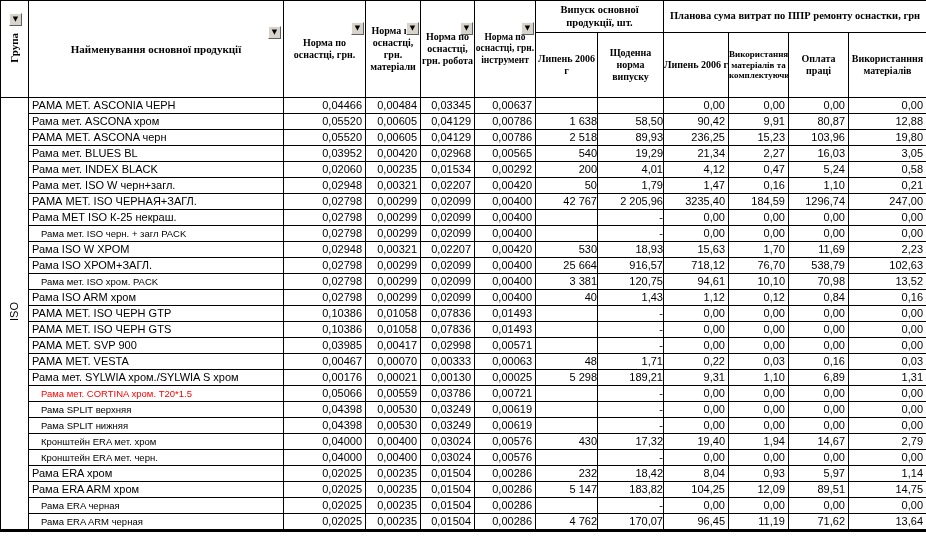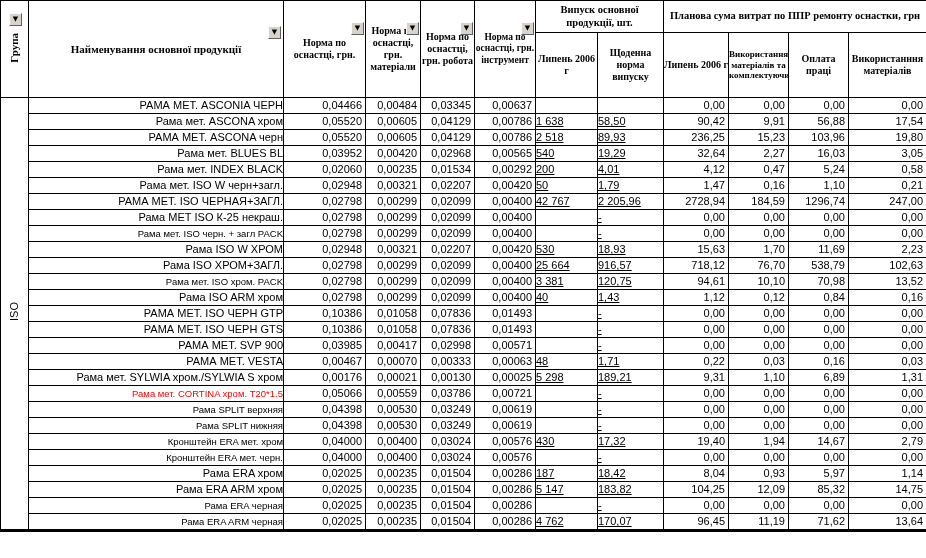--- a/index.html
+++ b/index.html
@@ -14,23 +14,23 @@
   thead tr.h-top{height:32px;}
   thead tr.h-sub{height:65px;}
   th.th-name{font-size:11px;}
   th.th-group-span{font-size:10.5px;}
   th.th-mat4{font-size:9px;}
   th.th-tools{font-size:9.5px;}
   tbody td{
     font-family:"Liberation Sans",sans-serif;font-size:11px;color:#000;
     height:16px;line-height:15px;white-space:nowrap;background:#fff;
   }
-  td.name{text-align:right;padding-left:3px;}
+  td.name{text-align:left;padding-left:3px;}
   td.num{text-align:right;padding-right:3px;}
-  td.ctr{text-align:left;text-decoration:underline;}
+  td.ctr{text-align:right;}
   td.red{color:#ff0000;}
   td.sm{font-size:9.5px;padding-left:12px;}
   td.gbody{text-align:center;vertical-align:middle;}
   .vtext{
     writing-mode:vertical-rl;transform:rotate(180deg);display:inline-block;
     font-family:"Liberation Serif",serif;font-weight:bold;font-size:11px;white-space:nowrap;
   }
   .viso{
     writing-mode:vertical-rl;transform:rotate(180deg);display:inline-block;
     font-family:"Liberation Sans",sans-serif;font-weight:normal;font-size:11px;white-space:nowrap;
@@ -138,22 +138,22 @@
       <tr>
         <td class="name">Рама мет. ASCONA хром</td>
         <td class="num">0,05520</td>
         <td class="num">0,00605</td>
         <td class="num">0,04129</td>
         <td class="num">0,00786</td>
         <td class="ctr">1 638</td>
         <td class="ctr">58,50</td>
         <td class="num">90,42</td>
         <td class="num">9,91</td>
-        <td class="num">56,88</td>
-        <td class="num">17,54</td>
+        <td class="num">80,87</td>
+        <td class="num">12,88</td>
       </tr>
       <tr>
         <td class="name">РАМА МЕТ. ASCONA черн</td>
         <td class="num">0,05520</td>
         <td class="num">0,00605</td>
         <td class="num">0,04129</td>
         <td class="num">0,00786</td>
         <td class="ctr">2 518</td>
         <td class="ctr">89,93</td>
         <td class="num">236,25</td>
@@ -162,21 +162,21 @@
         <td class="num">19,80</td>
       </tr>
       <tr>
         <td class="name">Рама мет. BLUES BL</td>
         <td class="num">0,03952</td>
         <td class="num">0,00420</td>
         <td class="num">0,02968</td>
         <td class="num">0,00565</td>
         <td class="ctr">540</td>
         <td class="ctr">19,29</td>
-        <td class="num">32,64</td>
+        <td class="num">21,34</td>
         <td class="num">2,27</td>
         <td class="num">16,03</td>
         <td class="num">3,05</td>
       </tr>
       <tr>
         <td class="name">Рама мет. INDEX BLACK</td>
         <td class="num">0,02060</td>
         <td class="num">0,00235</td>
         <td class="num">0,01534</td>
         <td class="num">0,00292</td>
@@ -201,21 +201,21 @@
         <td class="num">0,21</td>
       </tr>
       <tr>
         <td class="name">РАМА МЕТ. ISO ЧЕРНАЯ+ЗАГЛ.</td>
         <td class="num">0,02798</td>
         <td class="num">0,00299</td>
         <td class="num">0,02099</td>
         <td class="num">0,00400</td>
         <td class="ctr">42 767</td>
         <td class="ctr">2 205,96</td>
-        <td class="num">2728,94</td>
+        <td class="num">3235,40</td>
         <td class="num">184,59</td>
         <td class="num">1296,74</td>
         <td class="num">247,00</td>
       </tr>
       <tr>
         <td class="name">Рама МЕТ ISO К-25 некраш.</td>
         <td class="num">0,02798</td>
         <td class="num">0,00299</td>
         <td class="num">0,02099</td>
         <td class="num">0,00400</td>
@@ -420,38 +420,38 @@
         <td class="num">0,00</td>
         <td class="num">0,00</td>
         <td class="num">0,00</td>
       </tr>
       <tr>
         <td class="name">Рама ERA хром</td>
         <td class="num">0,02025</td>
         <td class="num">0,00235</td>
         <td class="num">0,01504</td>
         <td class="num">0,00286</td>
-        <td class="ctr">187</td>
+        <td class="ctr">232</td>
         <td class="ctr">18,42</td>
         <td class="num">8,04</td>
         <td class="num">0,93</td>
         <td class="num">5,97</td>
         <td class="num">1,14</td>
       </tr>
       <tr>
         <td class="name">Рама ERA ARM хром</td>
         <td class="num">0,02025</td>
         <td class="num">0,00235</td>
         <td class="num">0,01504</td>
         <td class="num">0,00286</td>
         <td class="ctr">5 147</td>
         <td class="ctr">183,82</td>
         <td class="num">104,25</td>
         <td class="num">12,09</td>
-        <td class="num">85,32</td>
+        <td class="num">89,51</td>
         <td class="num">14,75</td>
       </tr>
       <tr>
         <td class="name sm">Рама ERA черная</td>
         <td class="num">0,02025</td>
         <td class="num">0,00235</td>
         <td class="num">0,01504</td>
         <td class="num">0,00286</td>
         <td class="ctr"></td>
         <td class="ctr">-</td>

